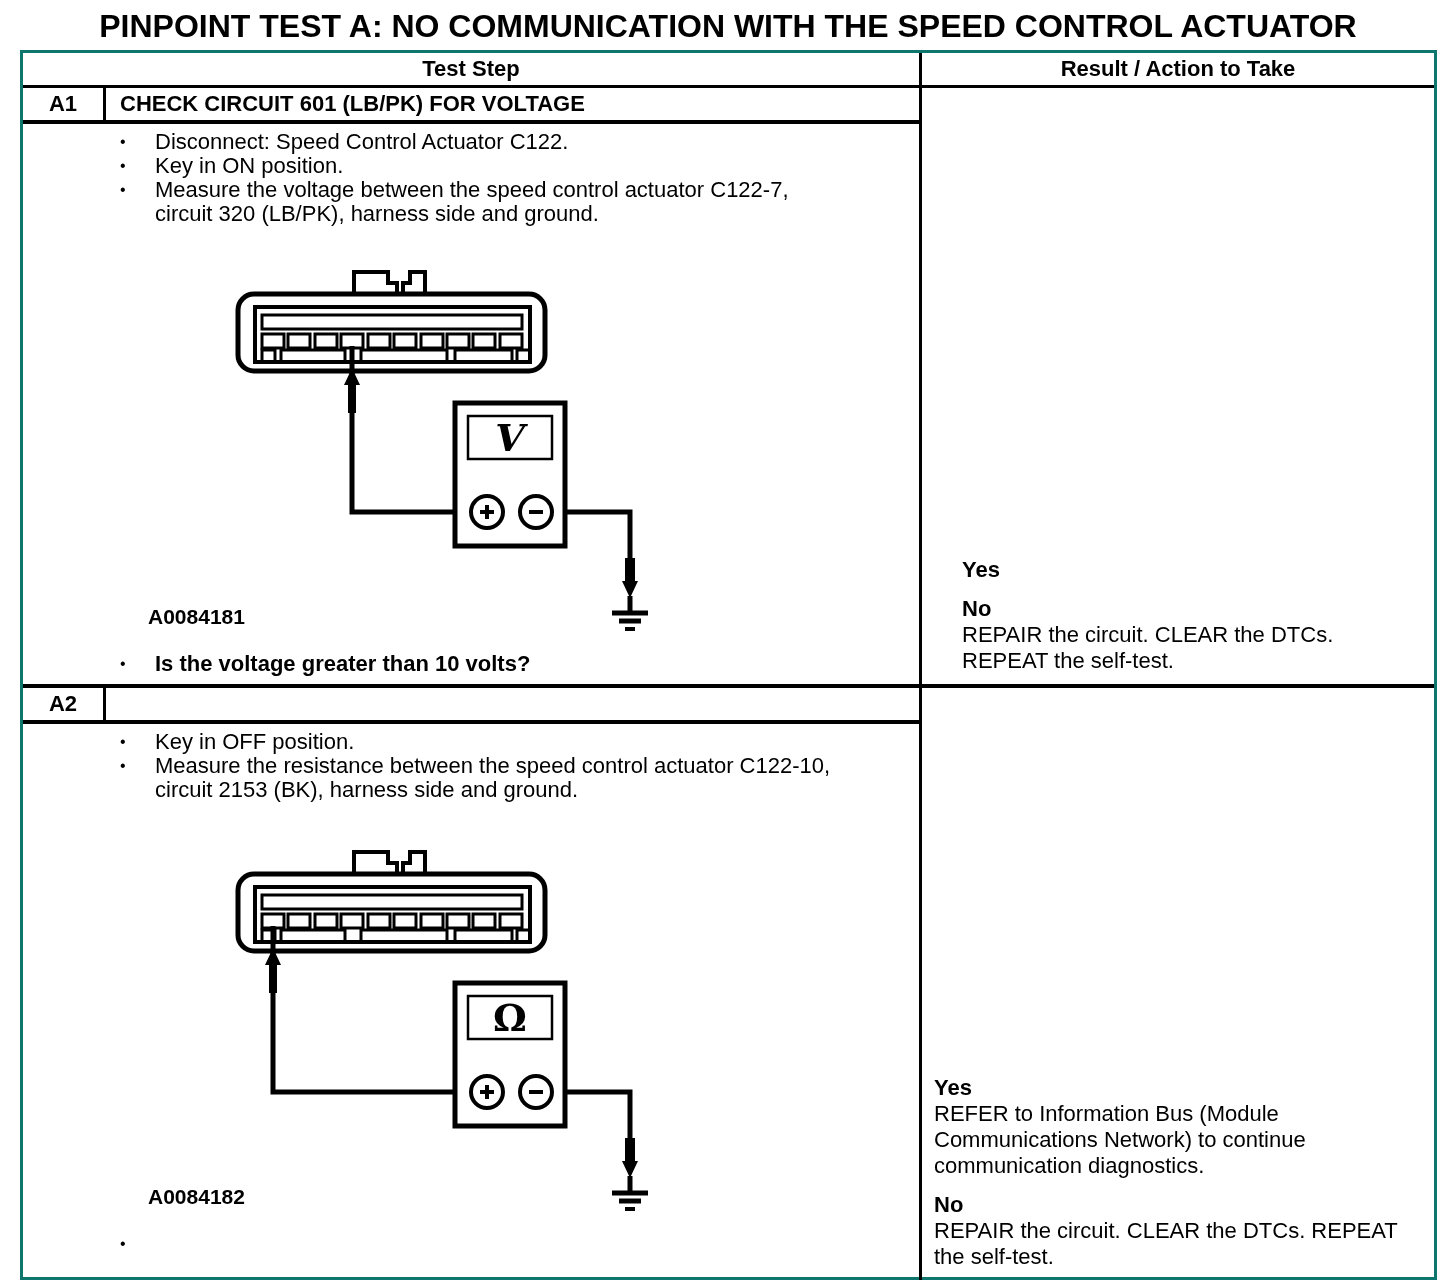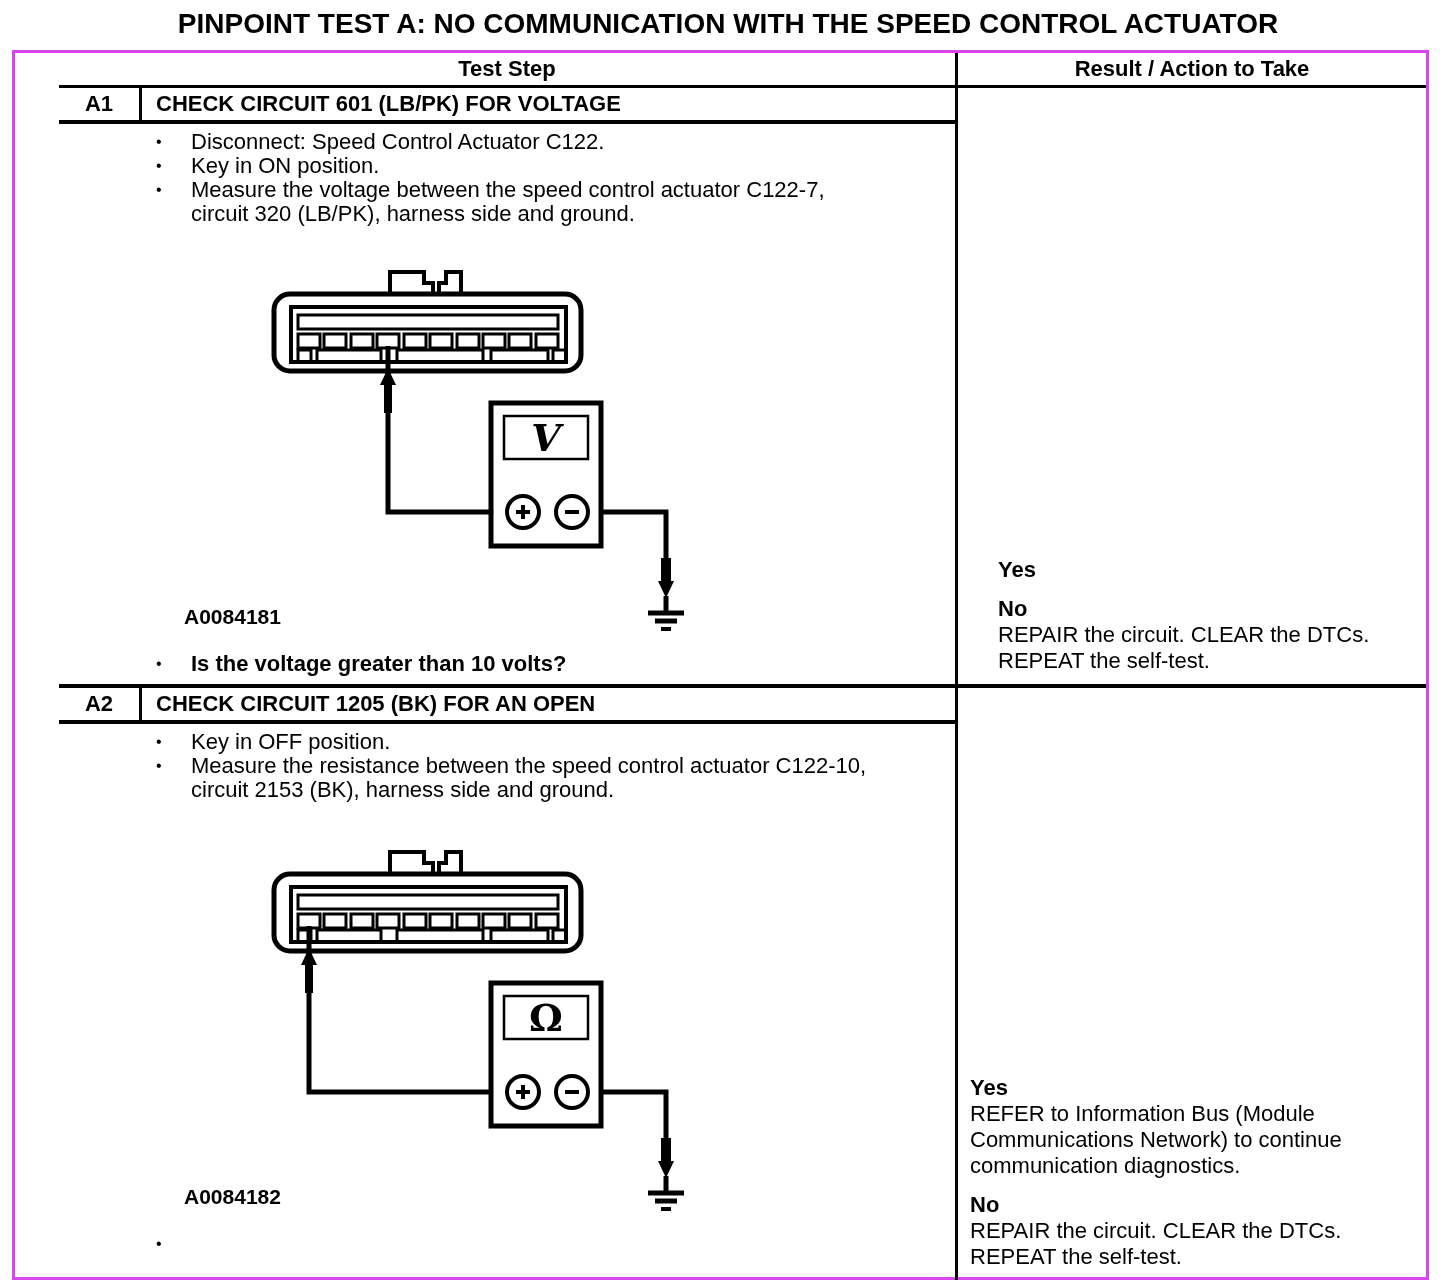--- a/index.html
+++ b/index.html
@@ -3,28 +3,27 @@
 <meta charset="utf-8">
 <style>
   * { margin:0; padding:0; box-sizing:border-box; }
   html,body { background:#fff; }
   body {
     width:1456px; height:1286px;
     font-family:"Liberation Sans", sans-serif;
     color:#000; position:relative; overflow:hidden;
   }
   .doc-title {
-    text-align:center; font-weight:bold; font-size:28px;
+    text-align:center; font-weight:bold; font-size:32px;
     padding-top:8px; white-space:nowrap;
   }
   .ptable {
-    position:absolute; left:12px; top:50px;
+    position:absolute; left:20px; top:50px;
     width:1417px; height:1230px;
-    border:3px solid #d946ef;
-    padding-left:44px;
+    border:3px solid #0f766e;
   }
   .header-row { display:flex; height:35px; border-bottom:3px solid #000; }
   .th-left {
     width:899px; border-right:3px solid #000;
     display:flex; align-items:center; justify-content:center;
     font-weight:bold; font-size:22px;
   }
   .th-right {
     flex:1; display:flex; align-items:center; justify-content:center;
     font-weight:bold; font-size:22px;
@@ -172,21 +171,20 @@
         <div class="result-label">No</div>
         <div>REPAIR the circuit. CLEAR the DTCs. REPEAT the self-test.</div>
       </div>
     </div>
   </div>
 
   <div class="step-block block-a2">
     <div class="step-left">
       <div class="step-header">
         <div class="step-id">A2</div>
-        <div class="step-title">CHECK CIRCUIT 1205 (BK) FOR AN OPEN</div>
       </div>
       <div class="step-body">
         <div class="bullet">
           <span class="dot">•</span>
           <span class="btext">Key in OFF position.</span>
         </div>
         <div class="bullet">
           <span class="dot">•</span>
           <span class="btext">Measure the resistance between the speed control actuator C122-10, circuit 2153 (BK), harness side and ground.</span>
         </div>

